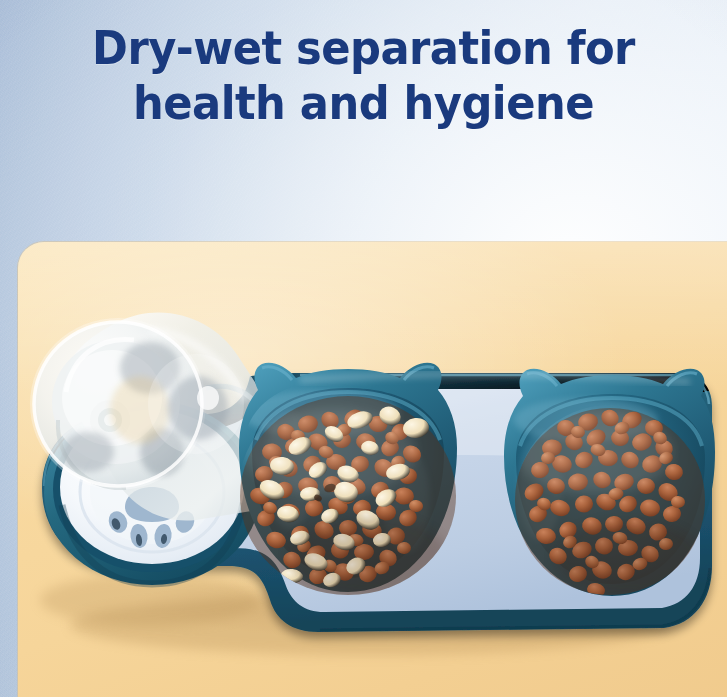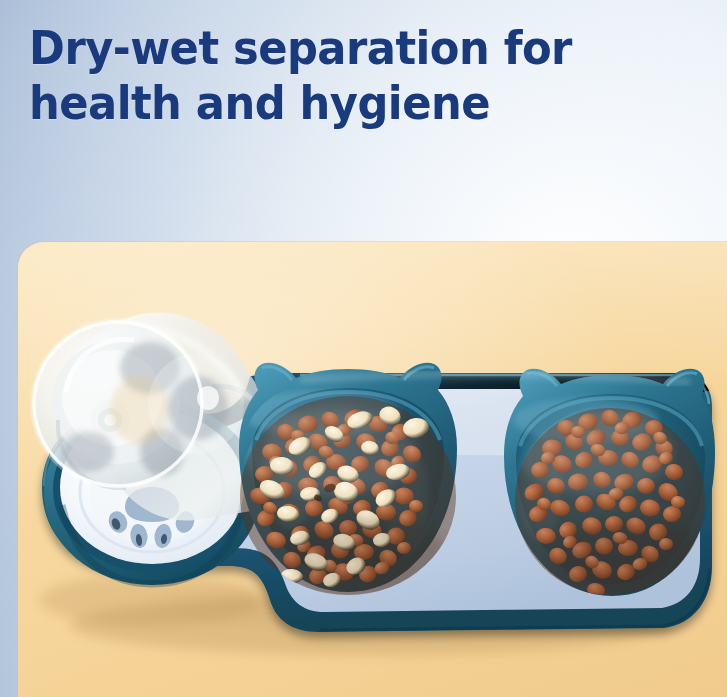--- a/index.html
+++ b/index.html
@@ -61,20 +61,21 @@
         rgba(0,0,0,0) 55%, rgba(60,85,120,0.10) 100%);
     pointer-events: none;
   }
 
   
   .headline {
     position: absolute;
     left: 0;
     right: 0;
     top: 20px;
+    text-align: center;
     z-index: 30;
     pointer-events: none;
   }
   .headline .line {
     display: block;
     color: #1a3a7e;
     font-family: "DejaVu Sans", sans-serif;
     font-weight: 700;
     font-size: 47px;
     line-height: 55px;

